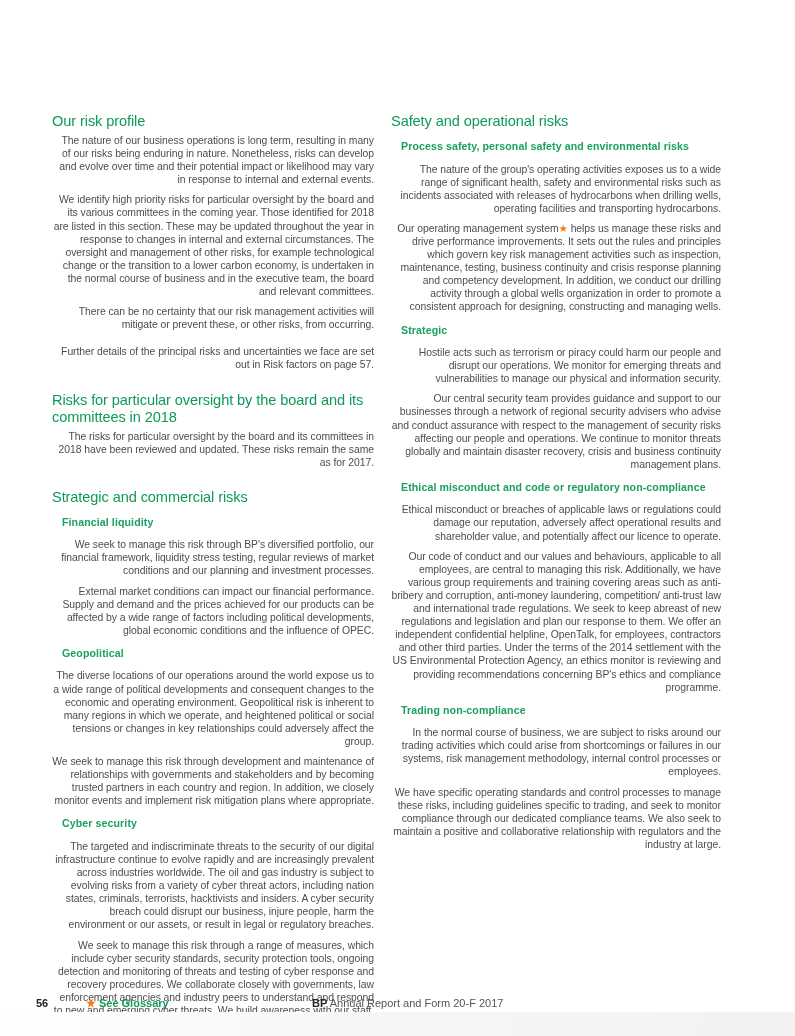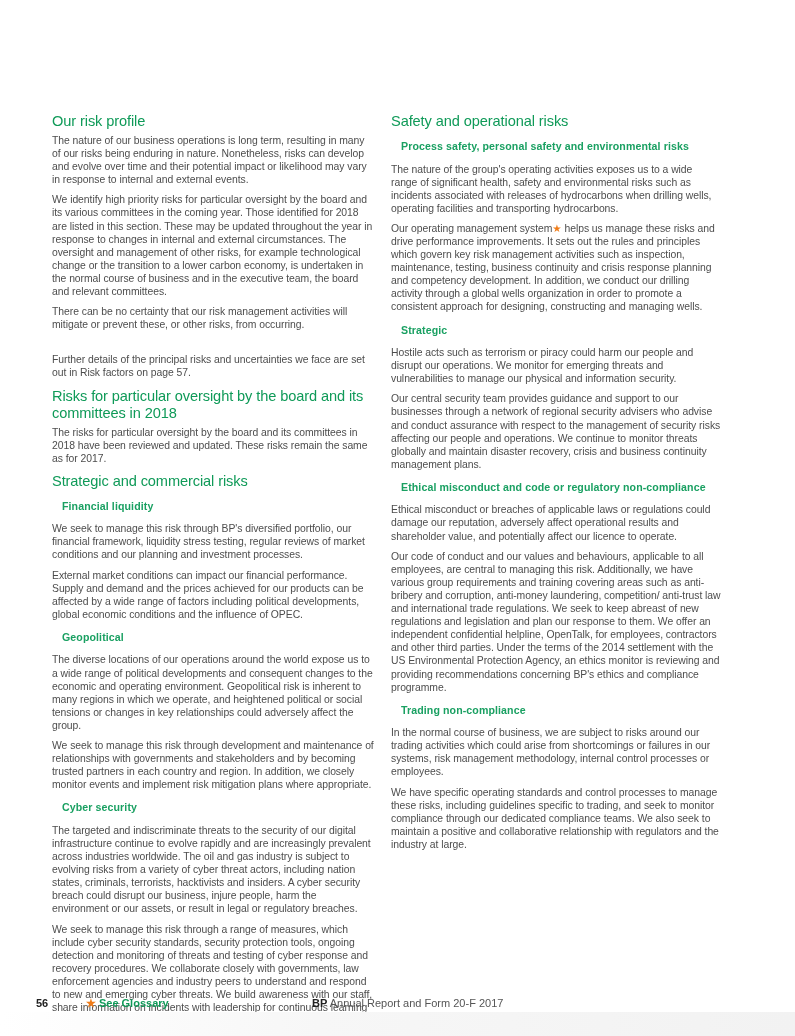--- a/index.html
+++ b/index.html
@@ -8,30 +8,30 @@
       font-family: "Liberation Sans", sans-serif; color: #4a4a4a;
     }
     .col { position: absolute; top: 113px; }
     .col-left { left: 52px; width: 322px; }
     .col-right { left: 391px; width: 330px; }
     h2 {
       font-family: "Liberation Sans", sans-serif; font-weight: normal;
       color: #0f9a58; font-size: 14.6px; line-height: 17px;
       margin: 0 0 4px 0; letter-spacing: -0.1px;
     }
-    h2.spaced { margin-top: 8px; }
+    h2.spaced { margin-top: 20px; }
     h3 {
       font-weight: bold; color: #1aa062; font-size: 10.6px; line-height: 12.5px;
       margin: 10px; letter-spacing: 0.1px;
     }
     p {
       font-size: 10.4px; line-height: 13.1px; margin: 0 0 7px 0;
-      letter-spacing: -0.05px; color: #4d4d4d;
+      letter-spacing: -0.05px; color: #4d4d4d; text-align: right;
     }
-    p.tight { margin-bottom: 22px; }
+    p.tight { margin-bottom: 14px; }
     .star { color: #f07d1a; }
     .footer {
       position: absolute; top: 997px; left: 36px; width: 720px; height: 14px;
       font-size: 11px;
     }
     .footer .page-num { position: absolute; left: 0; font-weight: bold; color: #222; }
     .footer .glossary { position: absolute; left: 50px; font-weight: bold; color: #0f9a58; }
     .footer .report { position: absolute; left: 276px; color: #555; }
     .footer .report b { color: #222; }
     .bottom-band {

